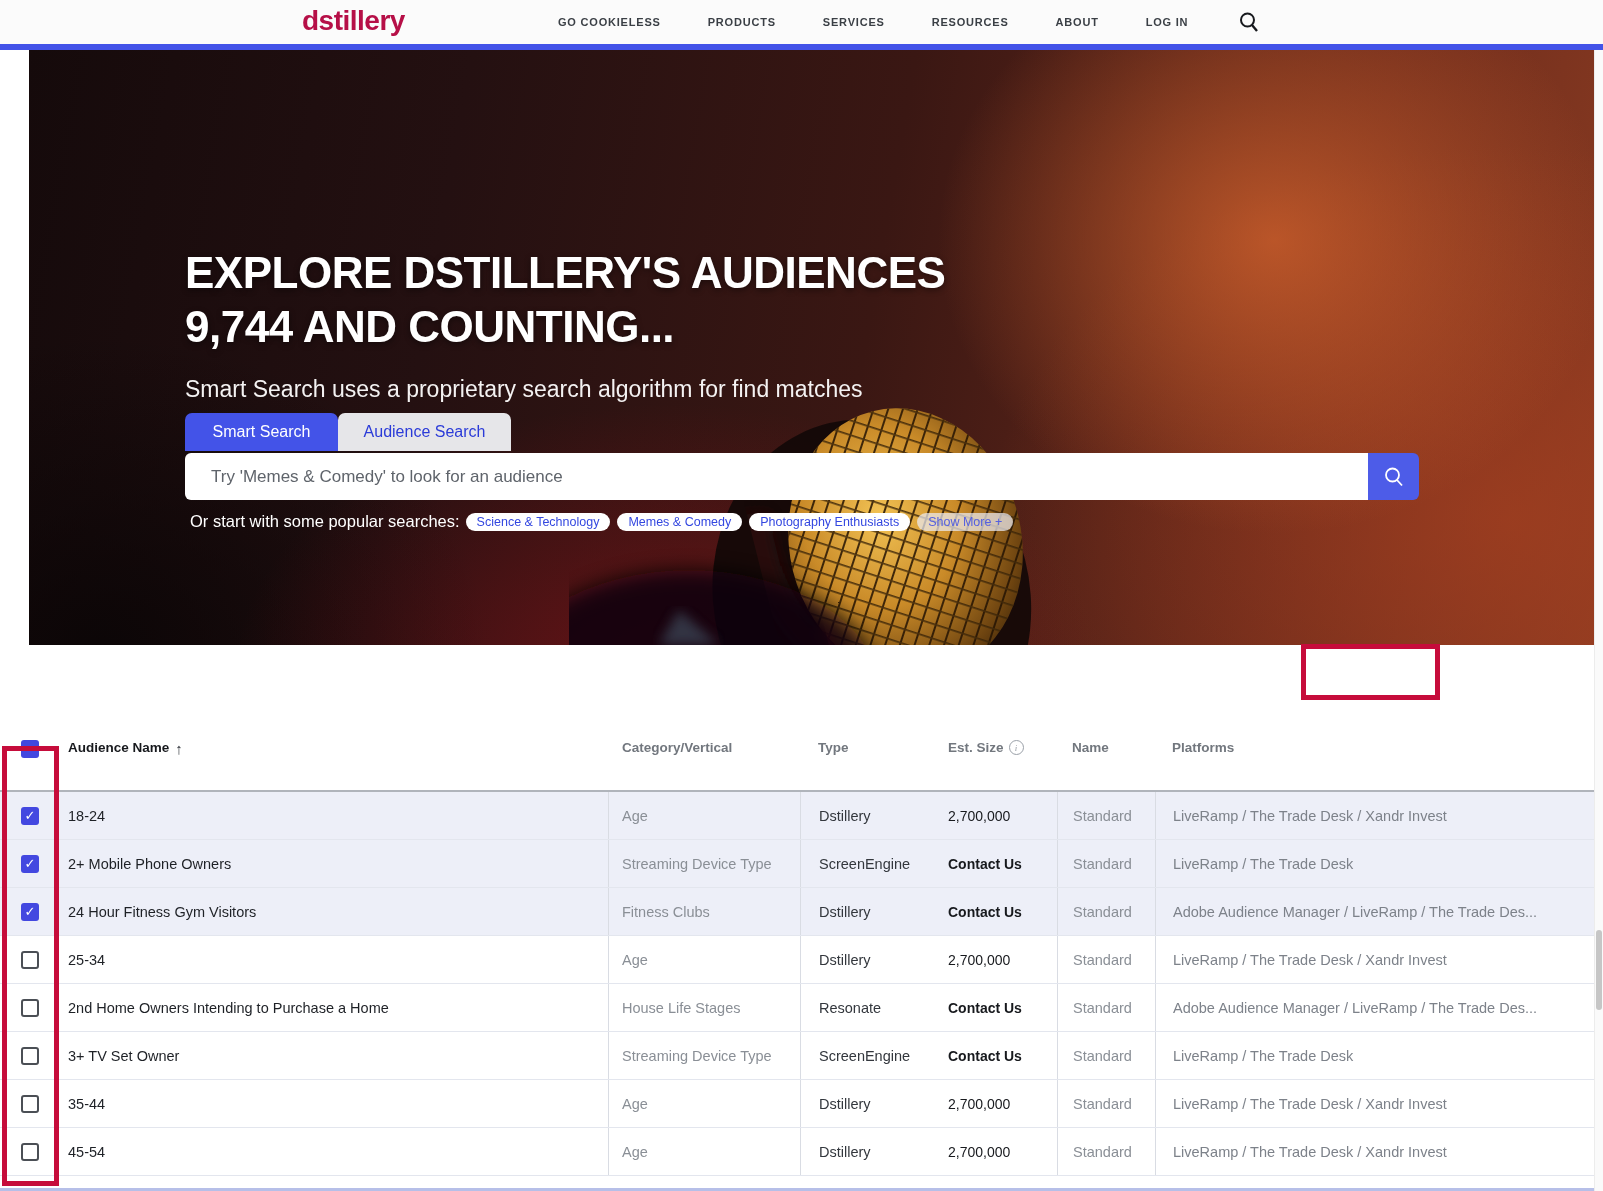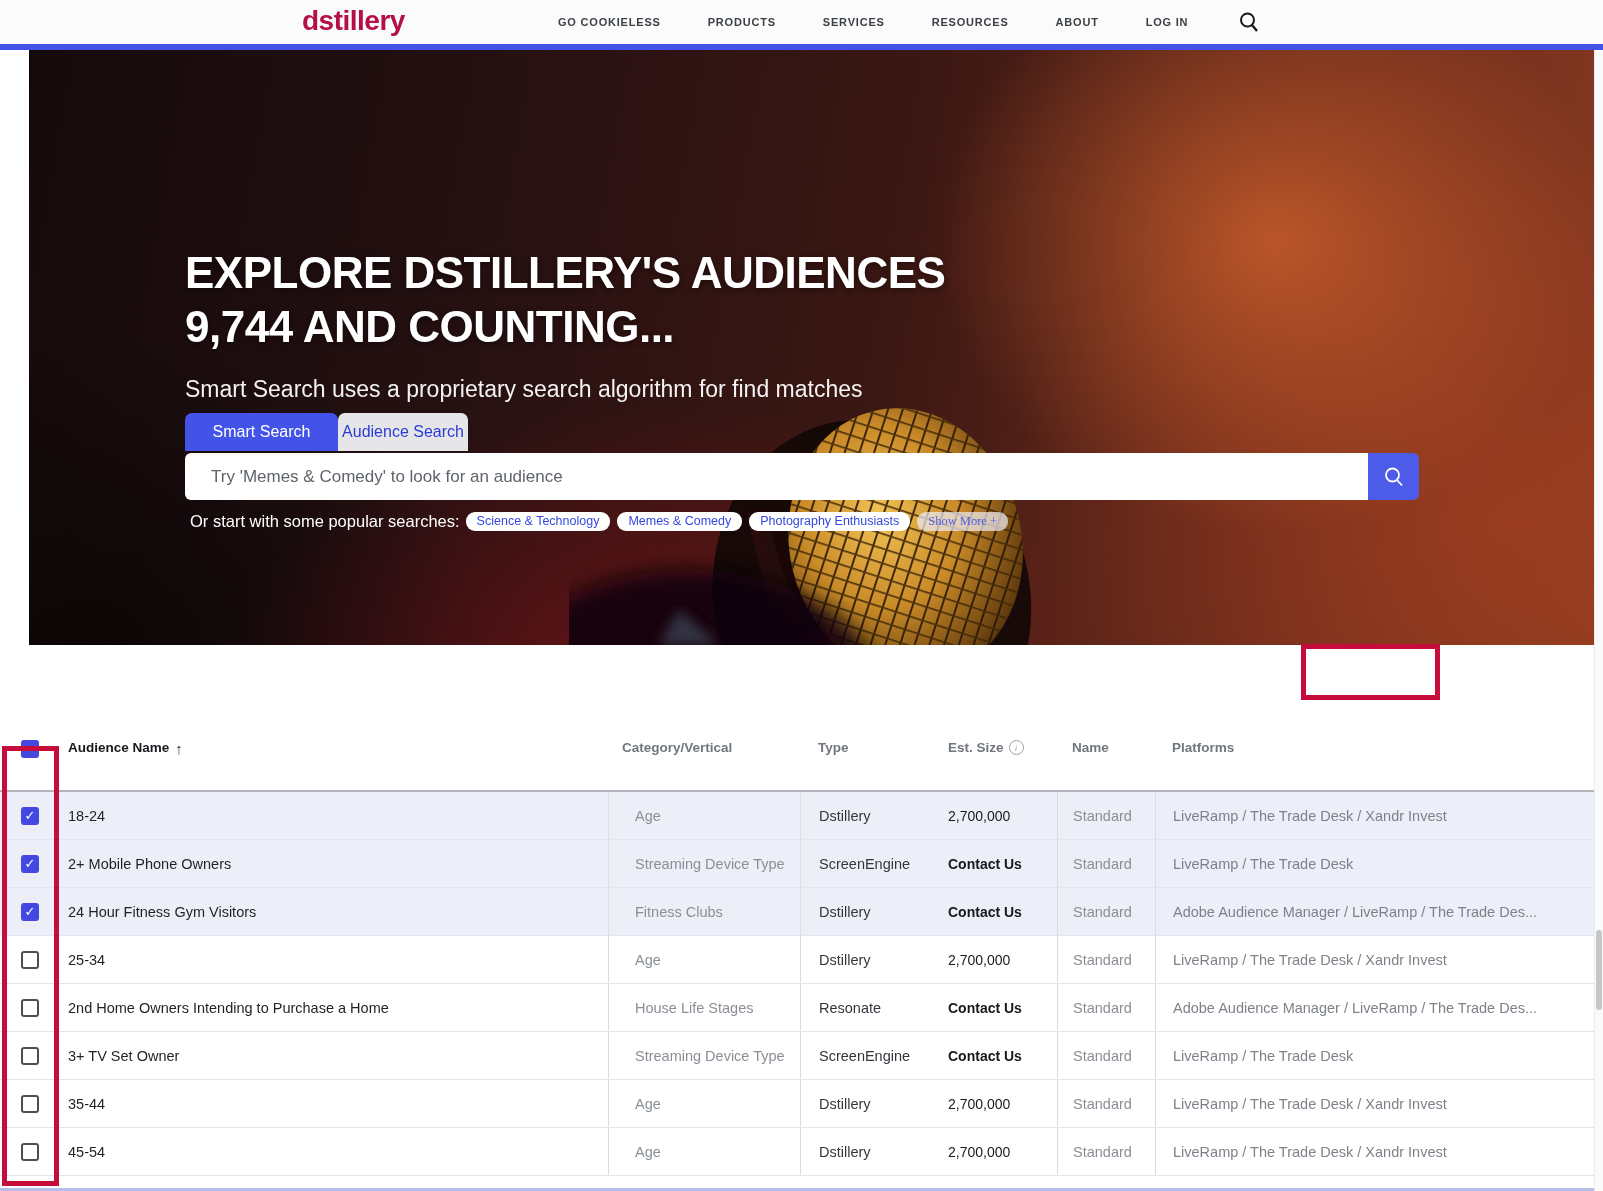--- a/index.html
+++ b/index.html
@@ -25,48 +25,48 @@
       linear-gradient(100deg,#150a0b 0%,#241011 26%,#3a1713 52%,#6e2c1c 80%,#8c3c22 100%); margin-left: 29px;}
   .hero-mic{position:absolute;left:540px;top:0;width:620px;height:595px;}
   .hero h1{position:absolute;left:156px;top:196px;margin:0;width:900px;
     font-size:44px;line-height:54px;font-weight:800;letter-spacing:-0.5px;color:#ffffff;
     text-shadow:0 2px 6px rgba(0,0,0,.45);}
   .hero-sub{position:absolute;left:156px;top:326px;font-size:23px;color:#f4f2f2;text-align:right;}
   .tabs{position:absolute;left:156px;top:363px;display:flex;}
   .tab{height:38px;display:flex;align-items:center;justify-content:center;
     font-size:16px;border-radius:7px 7px 0 0;cursor:pointer;}
   .tab.active{width:153px;background:#4353e8;color:#ffffff;}
-  .tab.inactive{width:130px;background:#e6e6e9;color:#2b3bd8;}
+  .tab.inactive{width:173px;background:#e6e6e9;color:#2b3bd8;}
   .searchbar{position:absolute;left:156px;top:403px;width:1234px;height:47px;display:flex;}
   .searchbar input{flex:1;border:none;outline:none;background:#ffffff;border-radius:6px 0 0 6px;
     padding:0 15px 0 26px;font-size:17px;color:#2a2d33;font-family:inherit;}
   .searchbar input::placeholder{color:#5f646b;opacity:1;}
   .search-go{width:51px;height:47px;background:#4d5ce8;border-radius:0 6px 6px 0;border:none;
     display:flex;align-items:center;justify-content:center;cursor:pointer;}
   .popular{position:absolute;left:161px;top:462px;display:flex;align-items:center;gap:3px;}
   .popular-label{font-size:16.5px;color:#ffffff;margin-right:3px;}
   .chip{background:#ffffff;color:#3347e0;font-size:12.5px;border-radius:9px;
     padding:2px 11px;white-space:nowrap;cursor:pointer;}
-  .chip.muted{background:rgba(235,235,242,.72);color:#5560e0;font-family:Liberation Serif, serif;}
+  .chip.muted{background:rgba(235,235,242,.72);color:#5560e0;}
 
   
   .toolbar{position:absolute;left:0;top:645px;width:1603px;height:95px;background:#ffffff;}
 
   
   .table{position:absolute;left:0;top:740px;width:1603px;}
   .thead,.trow{display:grid;grid-template-columns:60px 548px 192px 145px 112px 98px 448px;}
   .thead{height:50px;border-bottom:2px solid #b0b4bb;}
   .thead .cell{display:flex;align-items:flex-start;font-size:13.5px;font-weight:700;color:#72777e;}
   .thead .c-name{color:#17191d;}
   .trow{height:47px;border-bottom:1px solid #e3e6ee;background:#ffffff;}
   .trow.checked{background:#edeff8;}
   .cell{display:flex;align-items:center;overflow:hidden;white-space:nowrap;}
   .c-check{justify-content:center;}
   .c-name{padding-left:8px;font-size:14.5px;color:#1e2126;}
-  .c-cat{padding-left:26px;font-size:14.5px;color:#8a8f96;}
+  .c-cat{padding-left:13px;font-size:14.5px;color:#8a8f96;}
   .c-type{padding-left:18px;font-size:14.5px;color:#33373d;}
   .c-size{padding-left:3px;font-size:14px;color:#17191d;}
   .c-size.strong{font-weight:700;}
   .c-scale{padding-left:15px;font-size:14.5px;color:#8a8f96;}
   .c-plat{padding-left:17px;font-size:14.5px;color:#7d828a;}
   .b-left{border-left:1px solid #d9dce3;}
   .checkbox{width:18px;height:18px;border-radius:3px;box-sizing:border-box;
     border:2px solid #4b4f55;background:#fff;display:flex;align-items:center;justify-content:center;}
   .checkbox.on{border:none;background:#4348e0;color:#fff;font-size:13px;font-weight:700;}
   .checkbox.indet{border:none;background:#4348e0;}

